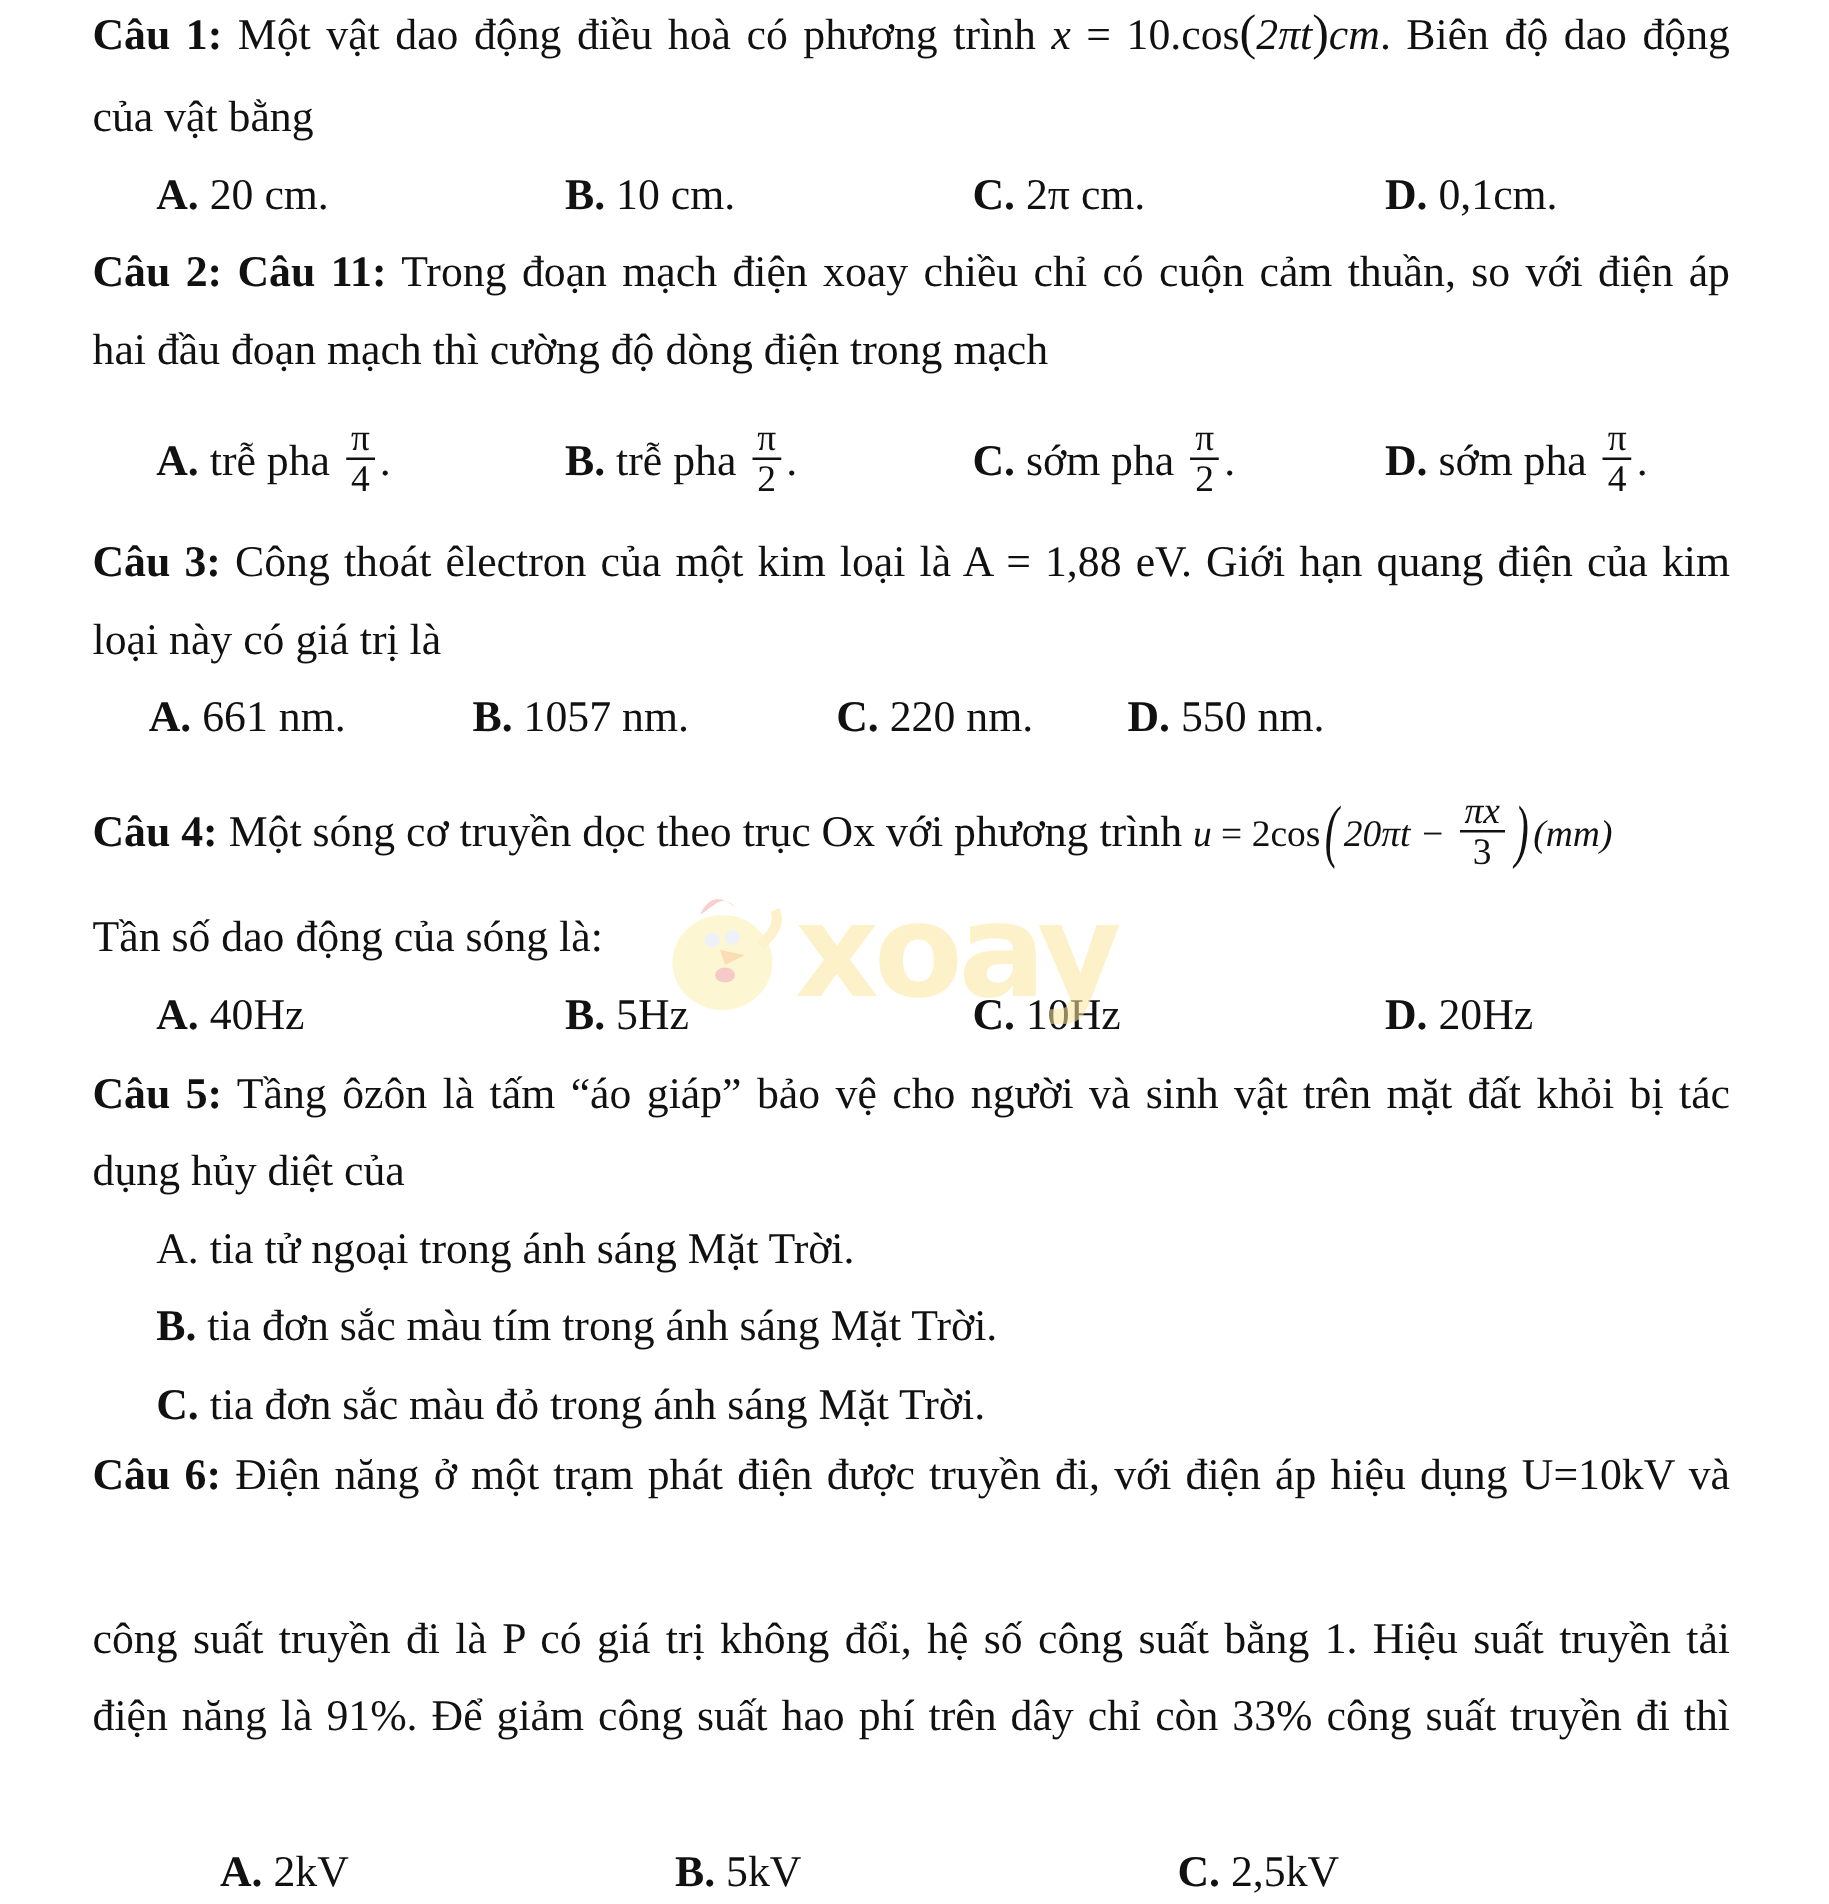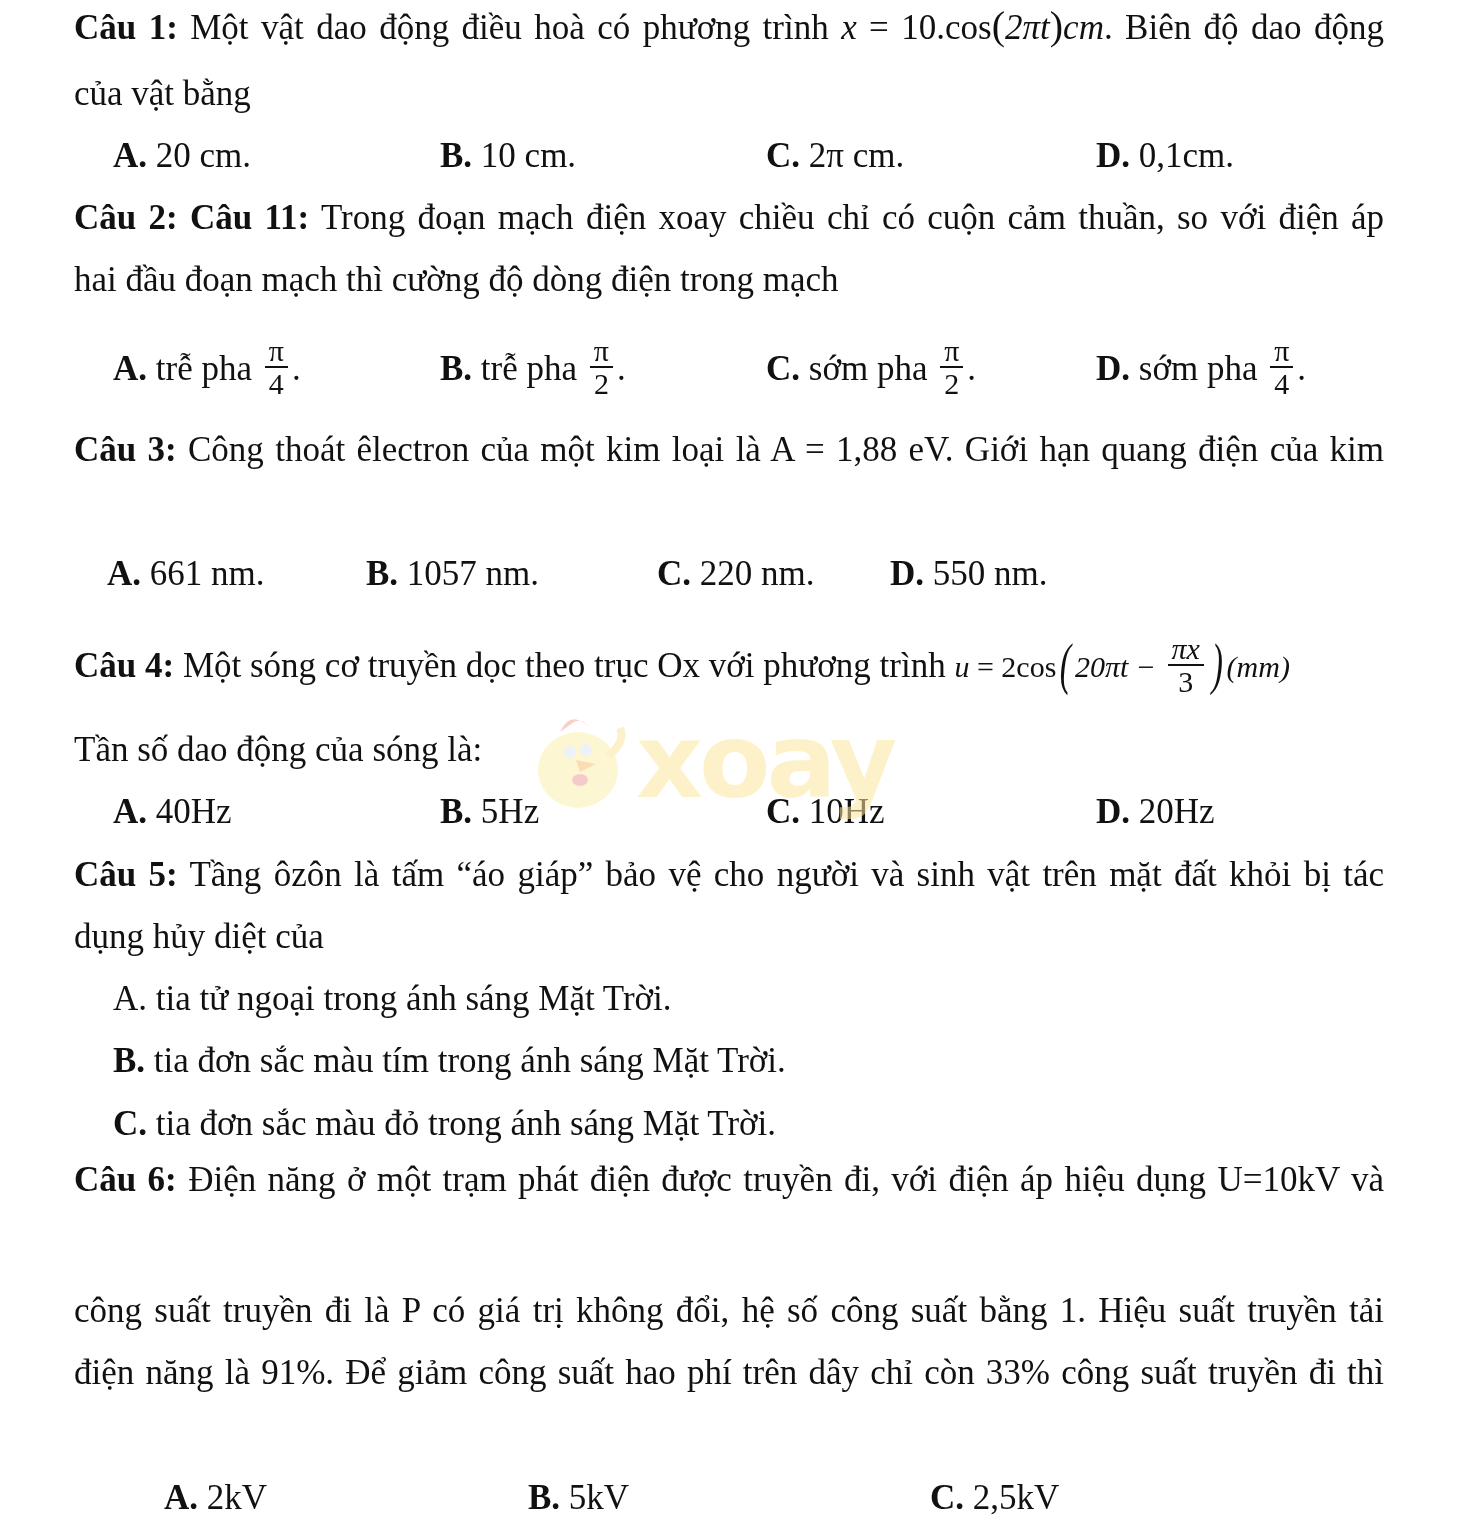--- a/index.html
+++ b/index.html
@@ -8,21 +8,21 @@
     font-family: "Liberation Serif", "DejaVu Serif", serif;
     color: #111111;
   }
   .page { position: absolute; left: 0; top: 0; width: 1289px; height: 1523px; }
   .line {
     position: absolute; left: 74px; width: 1310px;
     font-size: 35px; line-height: 40px; white-space: nowrap;
   }
   .justify { text-align: justify; text-align-last: justify; }
   .qlabel { font-weight: bold; }
-  .opt { position: absolute; font-size: 35px; line-height: 40px; white-space: nowrap; }
+  .opt { position: absolute; font-size: 35px; line-height: 40px; white-space: nowrap; margin-left: 12px; }
   .opt .key { font-weight: bold; }
   .math { font-style: italic; font-family: "Liberation Serif", serif; }
   .up { font-style: normal; }
   .big-paren { font-size: 56px; font-weight: 100; vertical-align: -6px; transform: scaleX(0.6); display: inline-block; }
   .frac { display: inline-block; vertical-align: middle; text-align: center; margin: 0 4px; position: relative; top: -4px; }
   .frac .num { display: block; font-size: 30px; line-height: 30px; padding: 0 4px; border-bottom: 2px solid #111; }
   .frac .den { display: block; font-size: 30px; line-height: 32px; }
   .frac.it .num { }
   .watermark {
     position: absolute; left: 530px; top: 708px; width: 410px; height: 110px;
@@ -47,20 +47,21 @@
   <div class="opt" style="left:1096px;top:136px"><span class="key">D.</span><span> 0,1cm.</span></div>
 
   <div class="line justify" style="top:198px"><span class="qlabel">Câu 2: Câu 11:</span><span> Trong đoạn mạch điện xoay chiều chỉ có cuộn cảm thuần, so với điện áp</span></div>
   <div class="line" style="top:260px">hai đầu đoạn mạch thì cường độ dòng điện trong mạch</div>
   <div class="opt" style="left:113px;top:340px"><span class="key">A.</span><span> trễ pha </span><span class="frac"><span class="num">π</span><span class="den">4</span></span>.</div>
   <div class="opt" style="left:440px;top:340px"><span class="key">B.</span><span> trễ pha </span><span class="frac"><span class="num">π</span><span class="den">2</span></span>.</div>
   <div class="opt" style="left:766px;top:340px"><span class="key">C.</span><span> sớm pha </span><span class="frac"><span class="num">π</span><span class="den">2</span></span>.</div>
   <div class="opt" style="left:1096px;top:340px"><span class="key">D.</span><span> sớm pha </span><span class="frac"><span class="num">π</span><span class="den">4</span></span>.</div>
 
   <div class="line justify" style="top:430px"><span class="qlabel">Câu 3:</span><span> Công thoát êlectron của một kim loại là A = 1,88 eV. Giới hạn quang điện của kim</span></div>
+  <div class="line" style="top:492px">loại này có giá trị là</div>
   <div class="opt" style="left:107px;top:554px"><span class="key">A.</span><span> 661 nm.</span></div>
   <div class="opt" style="left:366px;top:554px"><span class="key">B.</span><span> 1057 nm.</span></div>
   <div class="opt" style="left:657px;top:554px"><span class="key">C.</span><span> 220 nm.</span></div>
   <div class="opt" style="left:890px;top:554px"><span class="key">D.</span><span> 550 nm.</span></div>
 
   <div class="line" style="top:638px;width:1320px"><span class="qlabel">Câu 4:</span><span> Một sóng cơ truyền dọc theo trục Ox với phương trình </span> <span class="math" style="font-size:30px"><span>u</span><span class="up"> = 2cos</span><span class="big-paren">(</span><span>20πt − </span><span class="frac it"><span class="num">πx</span><span class="den up">3</span></span><span class="big-paren">)</span><span>(mm)</span></span></div>
   <div class="line" style="top:730px">Tần số dao động của sóng là:</div>
   <div class="opt" style="left:113px;top:792px"><span class="key">A.</span><span> 40Hz</span></div>
   <div class="opt" style="left:440px;top:792px"><span class="key">B.</span><span> 5Hz</span></div>
   <div class="opt" style="left:766px;top:792px"><span class="key">C.</span><span> 10Hz</span></div>

